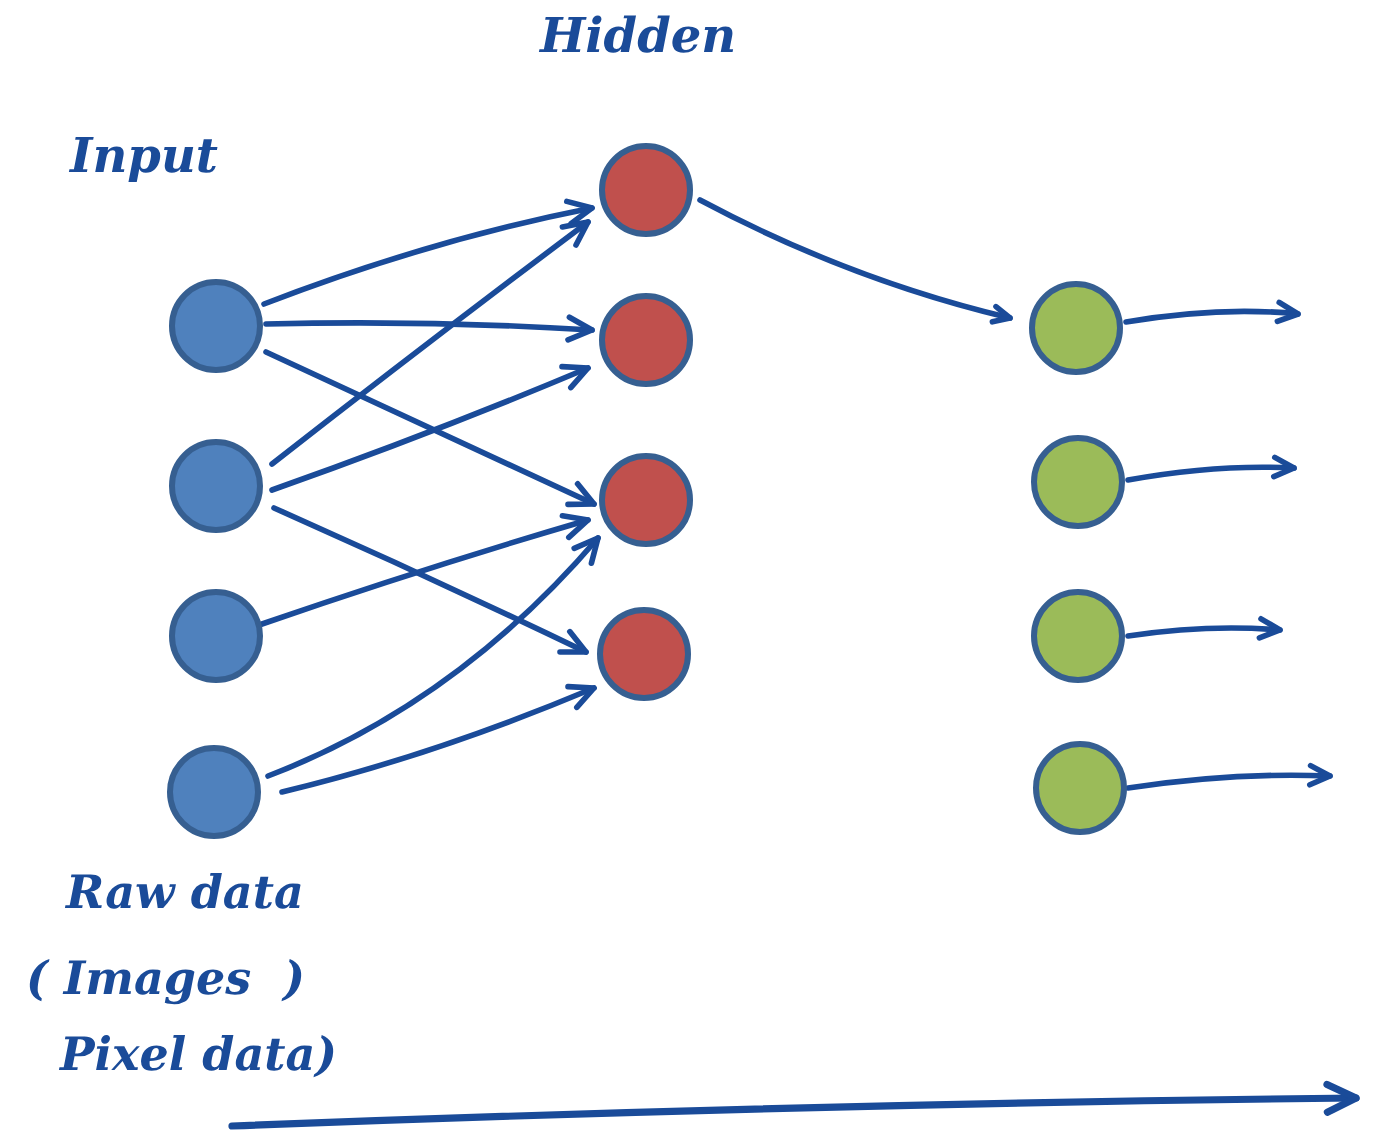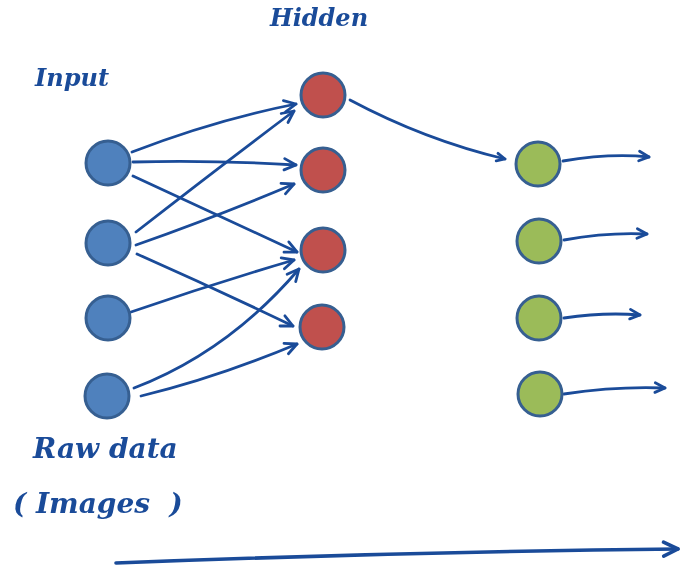--- a/index.html
+++ b/index.html
@@ -24,21 +24,21 @@
     position: absolute;
     font-family: "DejaVu Serif", serif;
     font-style: italic;
     font-weight: bold;
     color: #1a4b99;
     white-space: pre;
     line-height: 1;
     user-select: none;
   }
   .layer-label { font-size: 24px; }
-  .caption-line { font-size: 28px; }
+  .caption-line { font-size: 23px; }
 </style>
 </head>
 <body>
 
 <div class="stage">
   <svg width="697" height="574" viewBox="0 0 697 574">
       <g fill="none" stroke="#1a4b99" stroke-width="2.8" stroke-linecap="round" stroke-linejoin="round">
         <path d="M132 152 Q215 120 296 104"></path>
         <path d="M285.6 111.8 L296 104 L283.4 100.7"></path>
       </g>
@@ -112,15 +112,16 @@
       <circle cx="540" cy="394" r="22" fill="#9bbb59" stroke="#365f91" stroke-width="3"></circle>
     </svg>
 
   <div class="hand layer-label" style="left:35px; top:66px;">Input</div>
 
   <div class="hand layer-label" style="left:270px; top:6px;">Hidden</div>
 
 
   <div class="hand caption-line" style="left:33px; top:435px;">Raw data</div>
 
-  <div class="hand caption-line" style="left:13px; top:478px;margin-top:12px;">( Images  )</div>
+  <div class="hand caption-line" style="left:13px; top:478px;">( Images  )</div>
 
+  <div class="hand caption-line" style="left:30px; top:516px;">Pixel data)</div>
 </div>
 
 </body></html>

